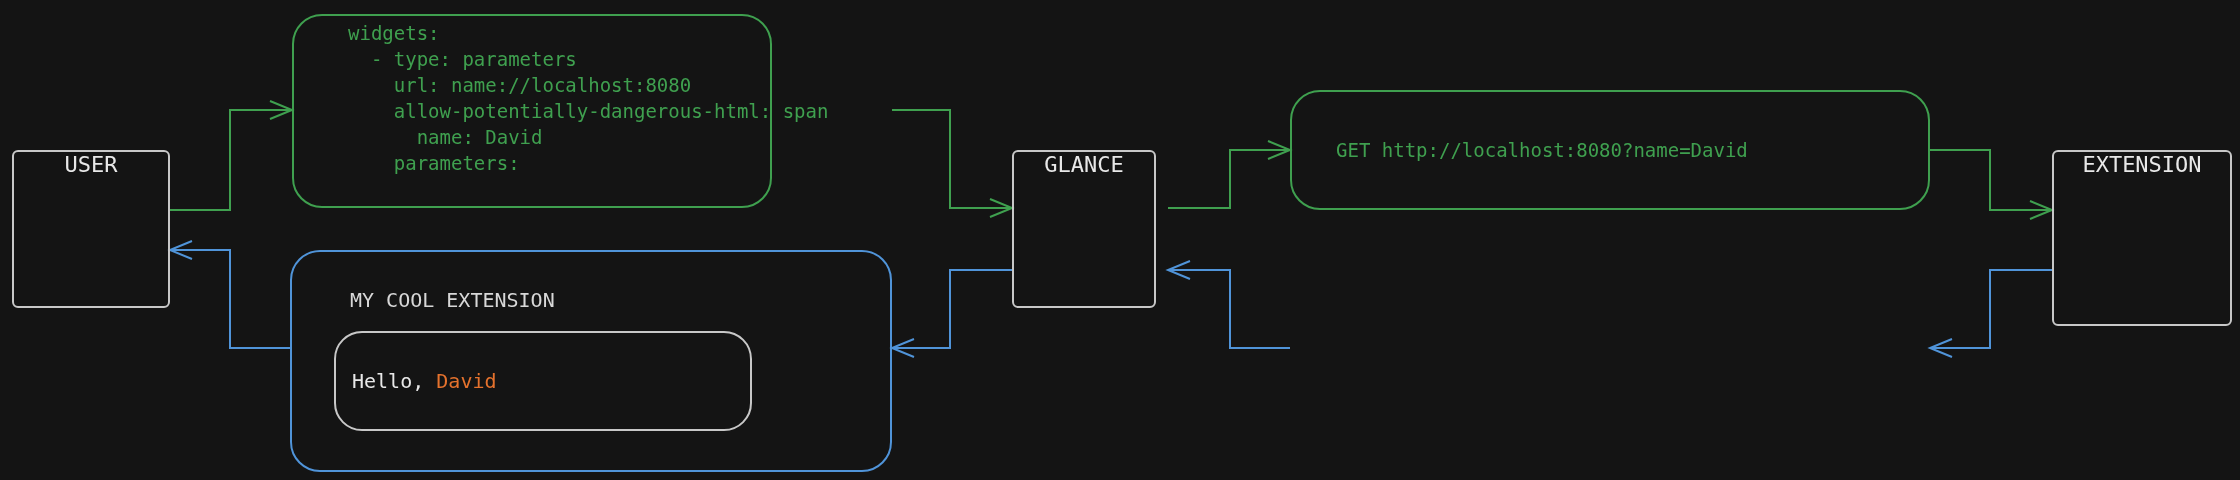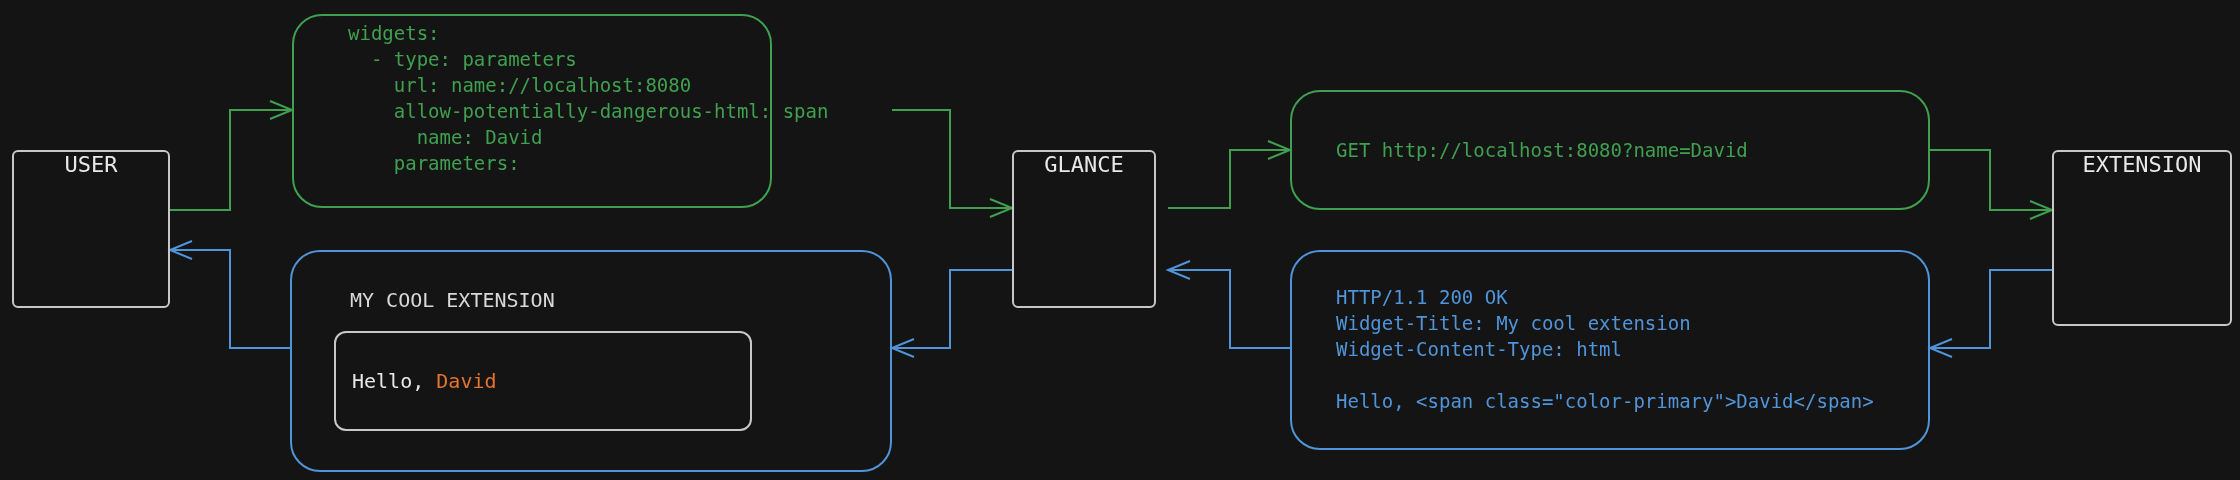--- a/index.html
+++ b/index.html
@@ -50,21 +50,21 @@
   #box-widget   { left: 290px;  top: 250px; width: 602px; height: 222px; border-color: var(--blue); }
 
   .code-line { white-space: pre; line-height: 26px; min-height: 26px; }
 
   .widget-title {
     position: absolute; left: 58px; top: 36px;
     color: var(--title); font-size: 20px; white-space: pre;
   }
   .hello-box {
     position: absolute; left: 42px; top: 79px; width: 418px; height: 100px;
-    border: 2px solid var(--node-border); border-radius: 12px;
+    border: 2px solid var(--node-border); border-radius: 28px;
     display: flex; align-items: center; padding-left: 16px;
     color: var(--text); font-size: 20px; white-space: pre;
   }
   .orange { color: var(--orange); text-align: center; }
 </style>
 </head>
 <body>
 
 <div class="canvas">
 
@@ -105,27 +105,20 @@
   </div>
 
   <div class="box green" id="box-request">
     <div class="code-line">GET http://localhost:8080?name=David</div>
   </div>
 
   <div class="node" id="node-extension">
     <span>EXTENSION</span>
   </div>
 
-  <div class="box blue" id="box-response">
-    <div class="code-line">HTTP/1.1 200 OK</div>
-    <div class="code-line">Widget-Title: My cool extension</div>
-    <div class="code-line">Widget-Content-Type: html</div>
-    <div class="code-line"></div>
-    <div class="code-line">Hello, &lt;span class="color-primary"&gt;David&lt;/span&gt;</div>
-  </div>
 
   <div class="box blue" id="box-widget">
     <div class="widget-title">MY COOL EXTENSION</div>
     <div class="hello-box">
       <span>Hello, </span><span class="orange">David</span>
     </div>
   </div>
 
 </div>
 

